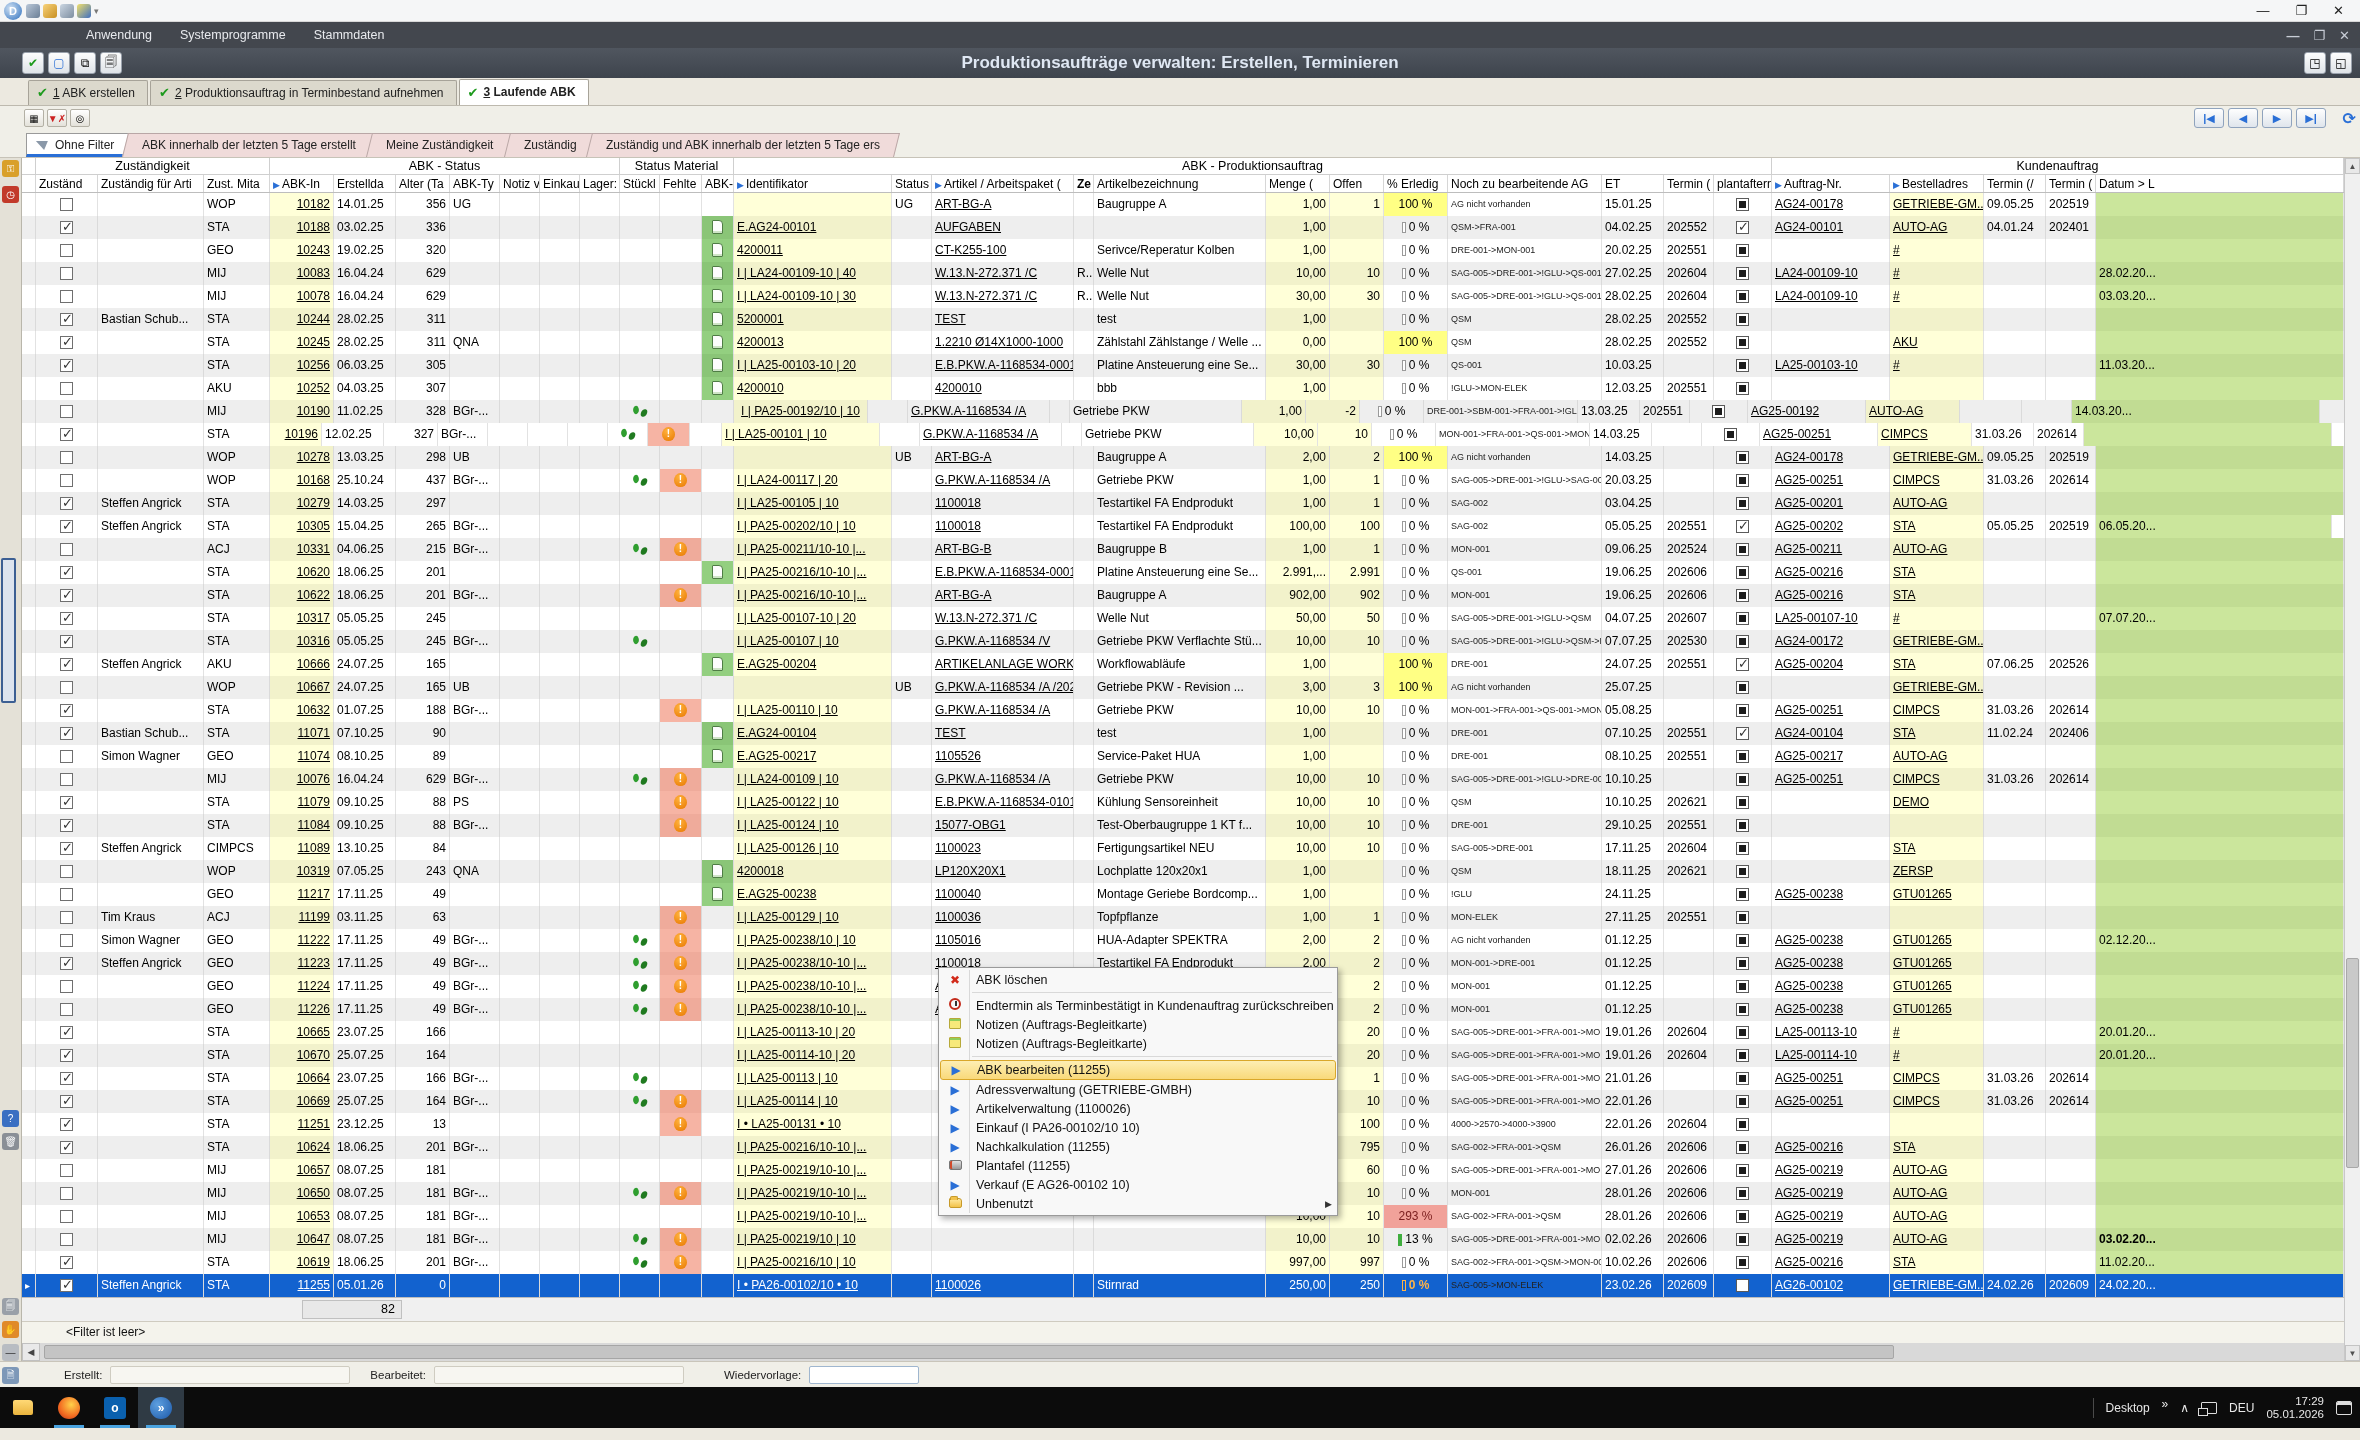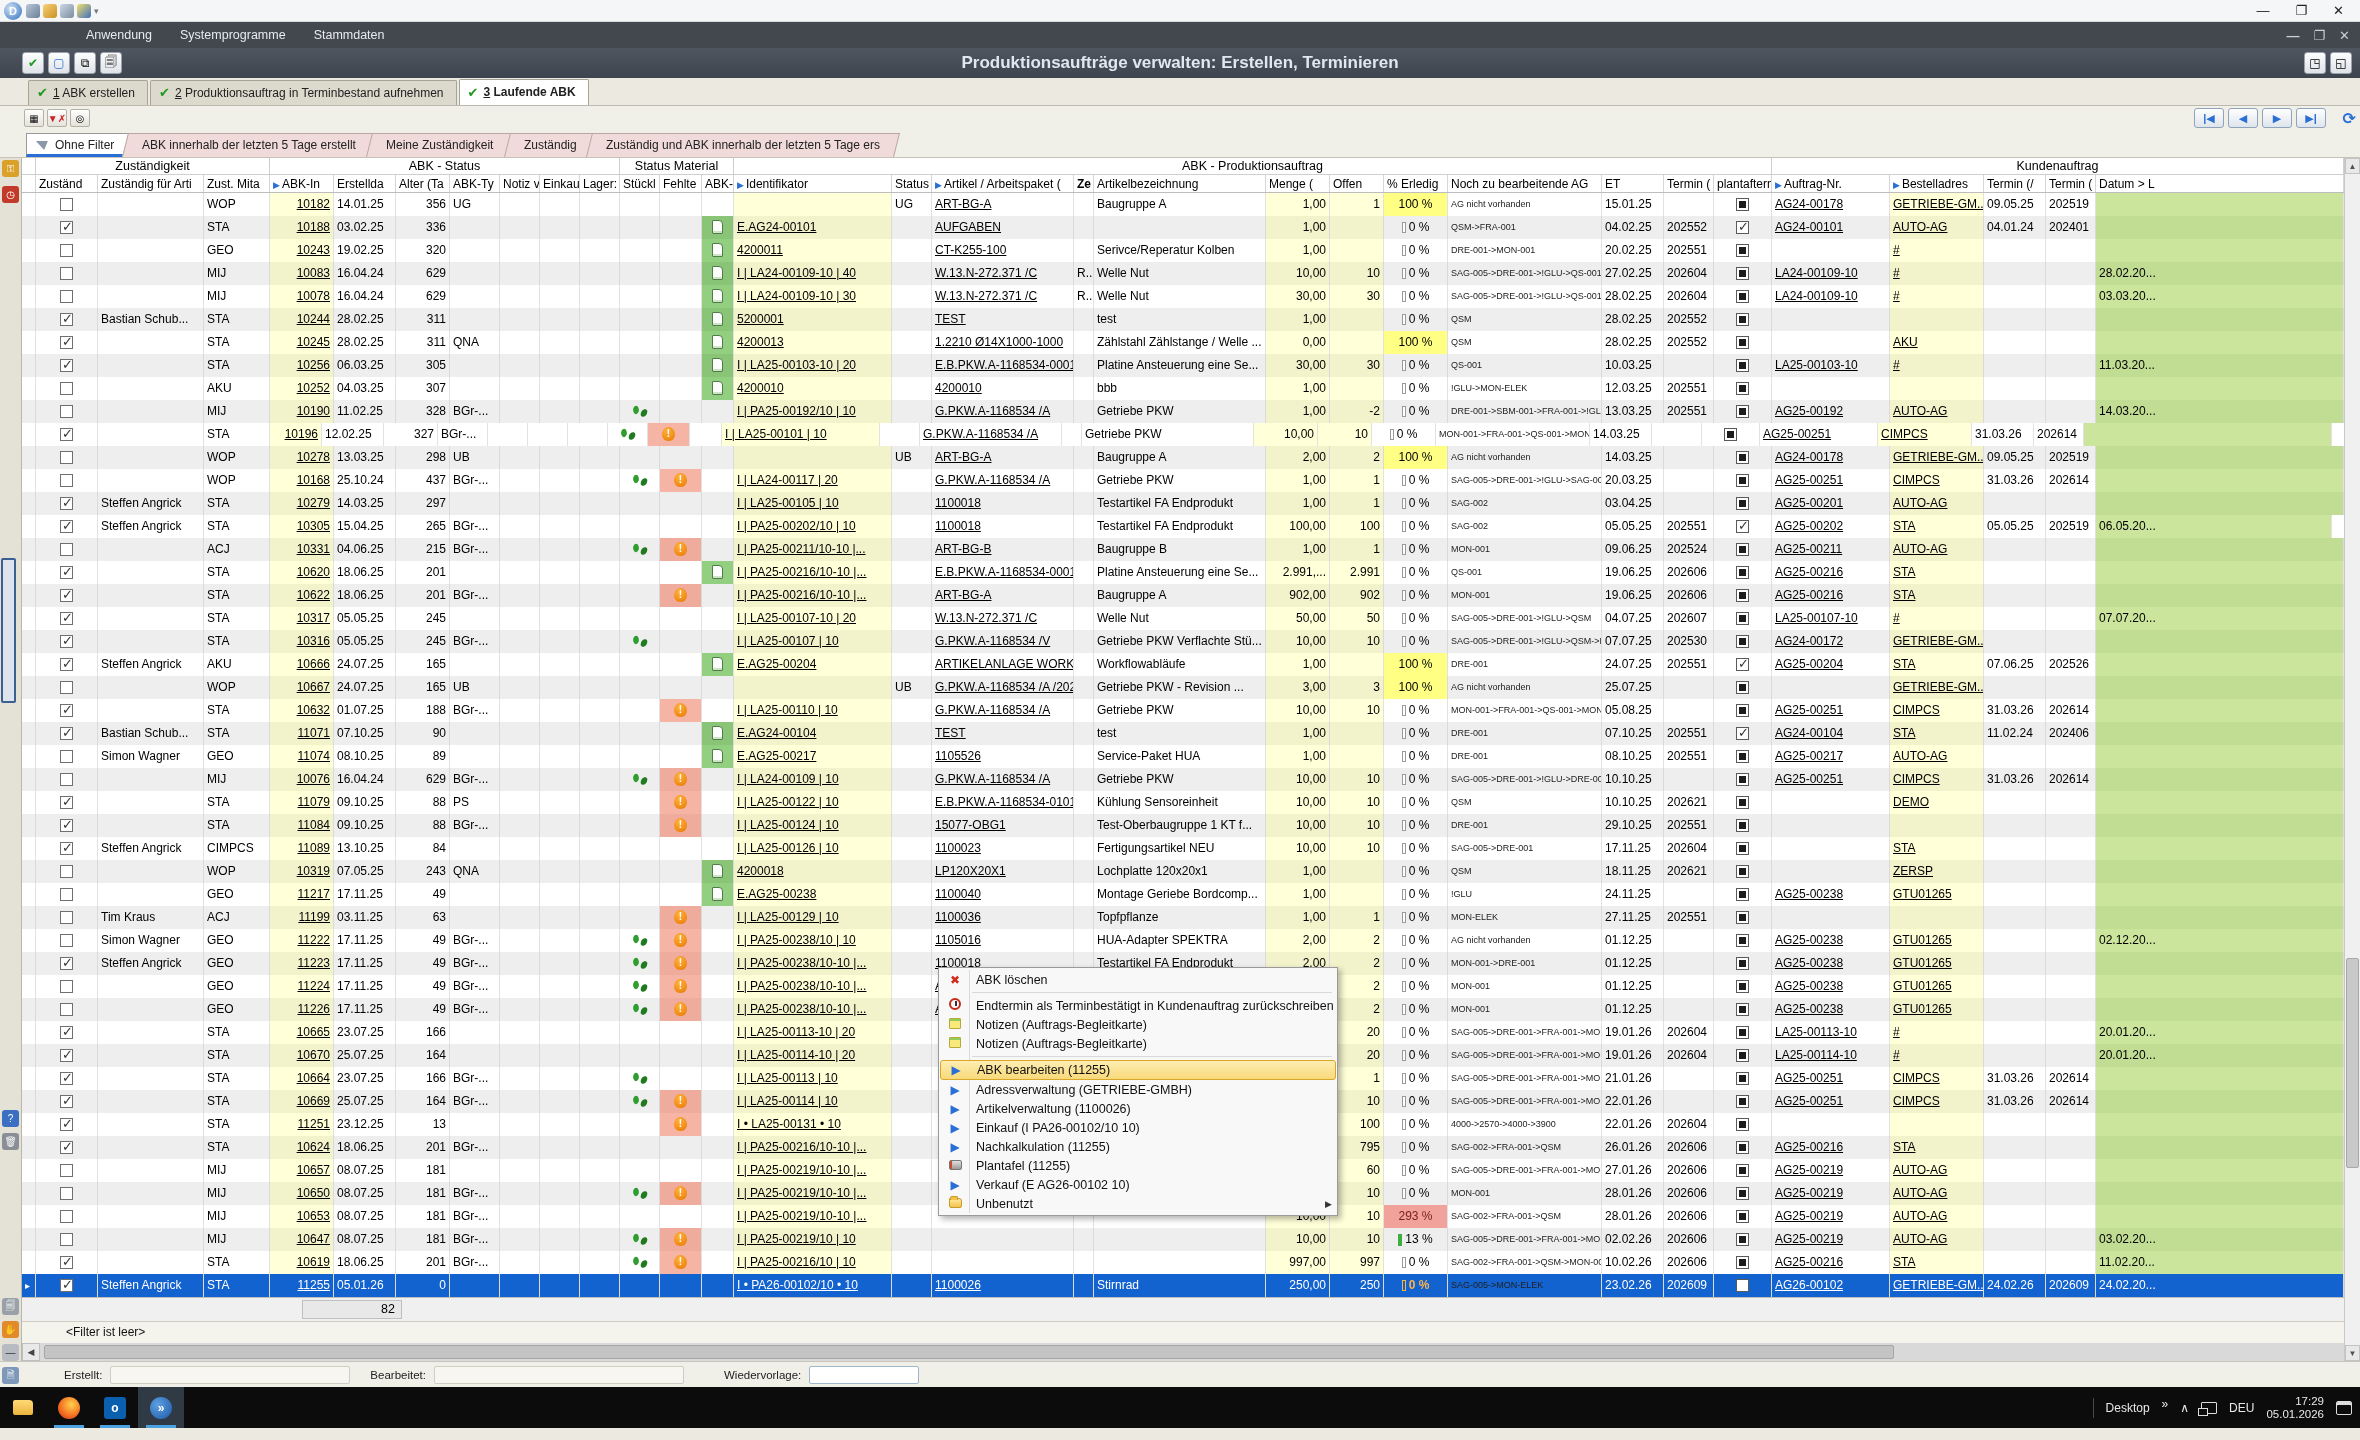--- a/index.html
+++ b/index.html
@@ -627,21 +627,21 @@
           <div class="tcell r" style="width: 54px;">328</div>
           <div class="tcell " style="width: 50px;">BGr-...</div>
           <div class="tcell " style="width: 40px;"></div>
           <div class="tcell " style="width: 40px;"></div>
           <div class="tcell " style="width: 40px;"></div>
           <div class="tcell " style="width: 40px;">
             <span class="leaf" style="display: block;"></span>
           </div>
           <div class="tcell " style="width: 42px;"></div>
           <div class="tcell " style="width: 32px;"></div>
-          <div class="tcell y" style="width: 158px;"><span class="lnk">I | PA25-00192/10 | 10</span></div>
+          <div class="tcell y" style="width: 134px; text-align: center;"><span class="lnk">I | PA25-00192/10 | 10</span></div>
           <div class="tcell " style="width: 40px;"></div>
           <div class="tcell " style="width: 142px;"><span class="lnk">G.PKW.A-1168534 /A</span></div>
           <div class="tcell " style="width: 20px;"></div>
           <div class="tcell " style="width: 172px;">Getriebe PKW</div>
           <div class="tcell y r" style="width: 64px;">1,00</div>
           <div class="tcell y r" style="width: 54px;">-2</div>
           <div class="tcell pct-plain" style="width: 64px;"><span class="obar"></span>0 %</div>
           <div class="tcell small" style="width: 154px;">DRE-001-&gt;SBM-001-&gt;FRA-001-&gt;!GLU-...</div>
           <div class="tcell " style="width: 62px;">13.03.25</div>
           <div class="tcell " style="width: 50px;">202551</div>
@@ -2049,21 +2049,21 @@
           <div class="tcell small" style="width: 154px;">SAG-005-&gt;DRE-001-&gt;FRA-001-&gt;MON-...</div>
           <div class="tcell " style="width: 62px;">02.02.26</div>
           <div class="tcell " style="width: 50px;">202606</div>
           <div class="tcell " style="width: 58px;">
             <div class="pf dot"></div>
           </div>
           <div class="tcell " style="width: 118px;"><span class="lnk">AG25-00219</span></div>
           <div class="tcell y" style="width: 94px;"><span class="lnk">AUTO-AG</span></div>
           <div class="tcell " style="width: 62px;"></div>
           <div class="tcell " style="width: 50px;"></div>
-          <div class="tcell green" style="width: 248px;">03.02.20...</div>
+          <div class="tcell green" style="width: 248px; font-weight: bold;">03.02.20...</div>
         </div>
         <div class="trow odd">
           <div class="tcell " style="width: 14px;"></div>
           <div class="tcell " style="width: 62px;">
             <div class="cb on"></div>
           </div>
           <div class="tcell " style="width: 106px;"></div>
           <div class="tcell " style="width: 66px;">STA</div>
           <div class="tcell y r" style="width: 64px;"><span class="lnk">10619</span></div>
           <div class="tcell " style="width: 62px;">18.06.25</div>

